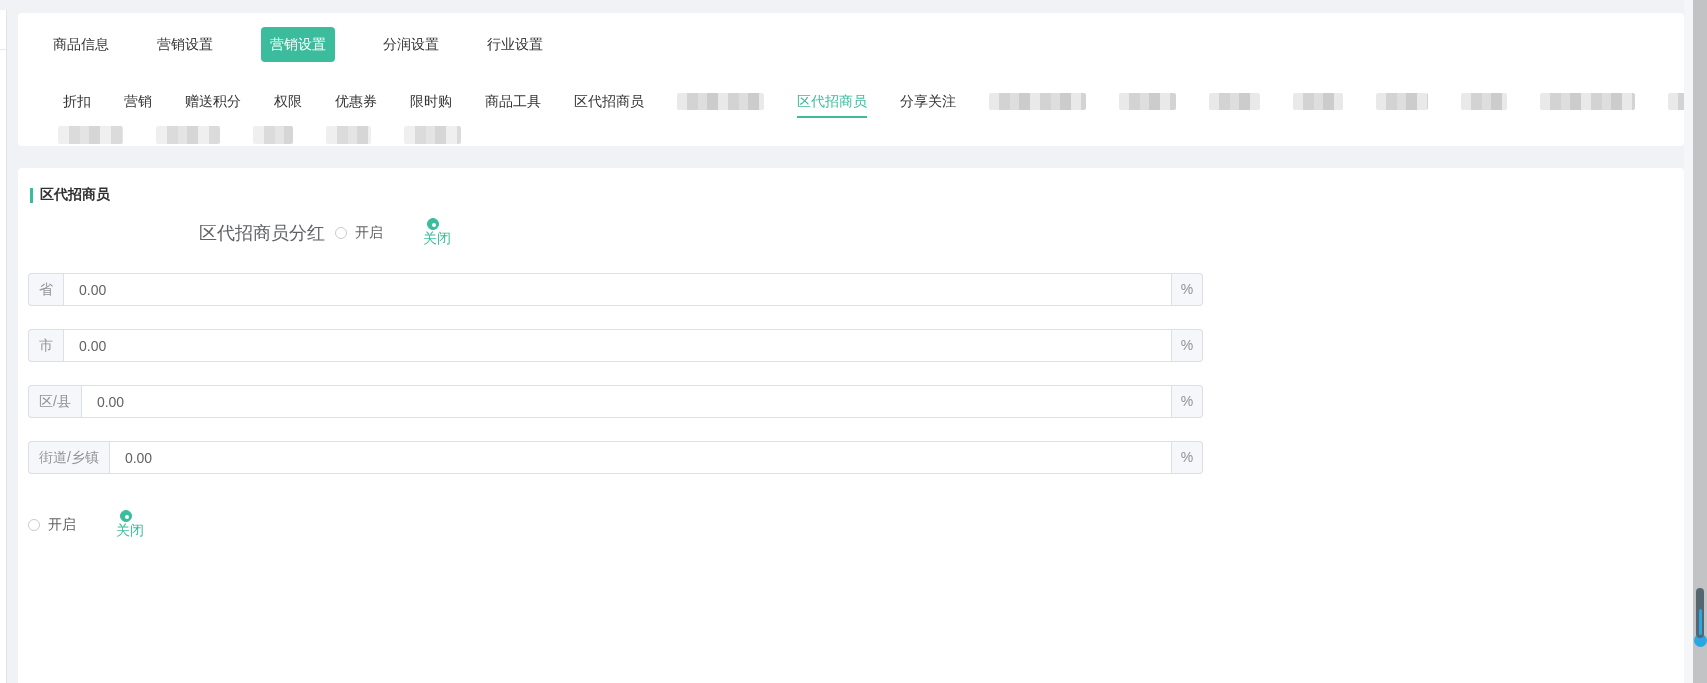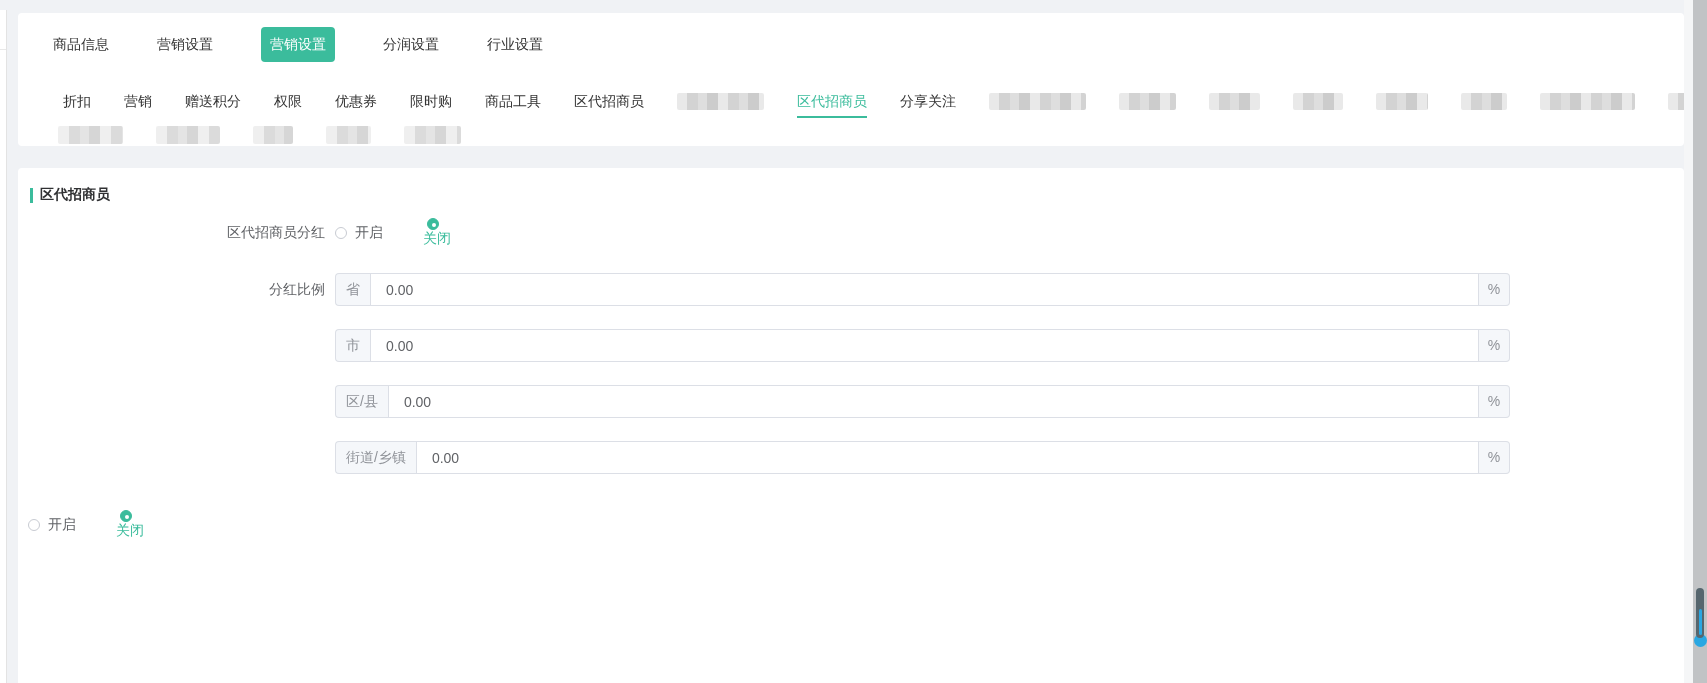--- a/index.html
+++ b/index.html
@@ -75,21 +75,21 @@
   }
   .tabs-row3 .blur { height:18px; }
 
   
   .section-head { position:absolute; top:18px; left:12px; display:flex; align-items:center; }
   .green-bar { width:3px; height:15px; background:var(--accent); margin-right:7px; }
   .section-title { font-size:14px; font-weight:bold; color:#303133; }
 
   .form-row { position:absolute; left:0; display:flex; align-items:center; }
   .form-label {
-    width:307px; text-align:right; font-size:14px; color:#606266; flex:none;
+    width:307px; text-align:right; font-size:18px; color:#606266; flex:none;
   }
   .row-radio1 { top:50px; }
   .row-ratio  { top:105px; align-items:flex-start; }
   .row-radio2 { top:342px; }
 
   .radio-group { display:flex; align-items:center; margin-left:10px; }
   .radio { display:flex; align-items:center; cursor:pointer; }
   .radio + .radio { margin-left:32px;flex-direction:column; }
   .radio-dot {
     width:12px; height:12px; border-radius:50%; background:#fff;
@@ -186,21 +186,20 @@
         <span class="radio-label">开启</span>
       </span>
       <span class="radio selected">
         <span class="radio-dot"></span>
         <span class="radio-label">关闭</span>
       </span>
     </div>
   </div>
 
   <div class="form-row row-ratio">
-    <div class="form-label">分红比例</div>
     <div class="ratio-rows">
 
       <div class="input-group">
         <span class="ig-prepend">省</span>
         <input class="ig-input" value="0.00" style="">
         <span class="ig-suffix">%</span>
       </div>
 
       <div class="input-group">
         <span class="ig-prepend">市</span>

